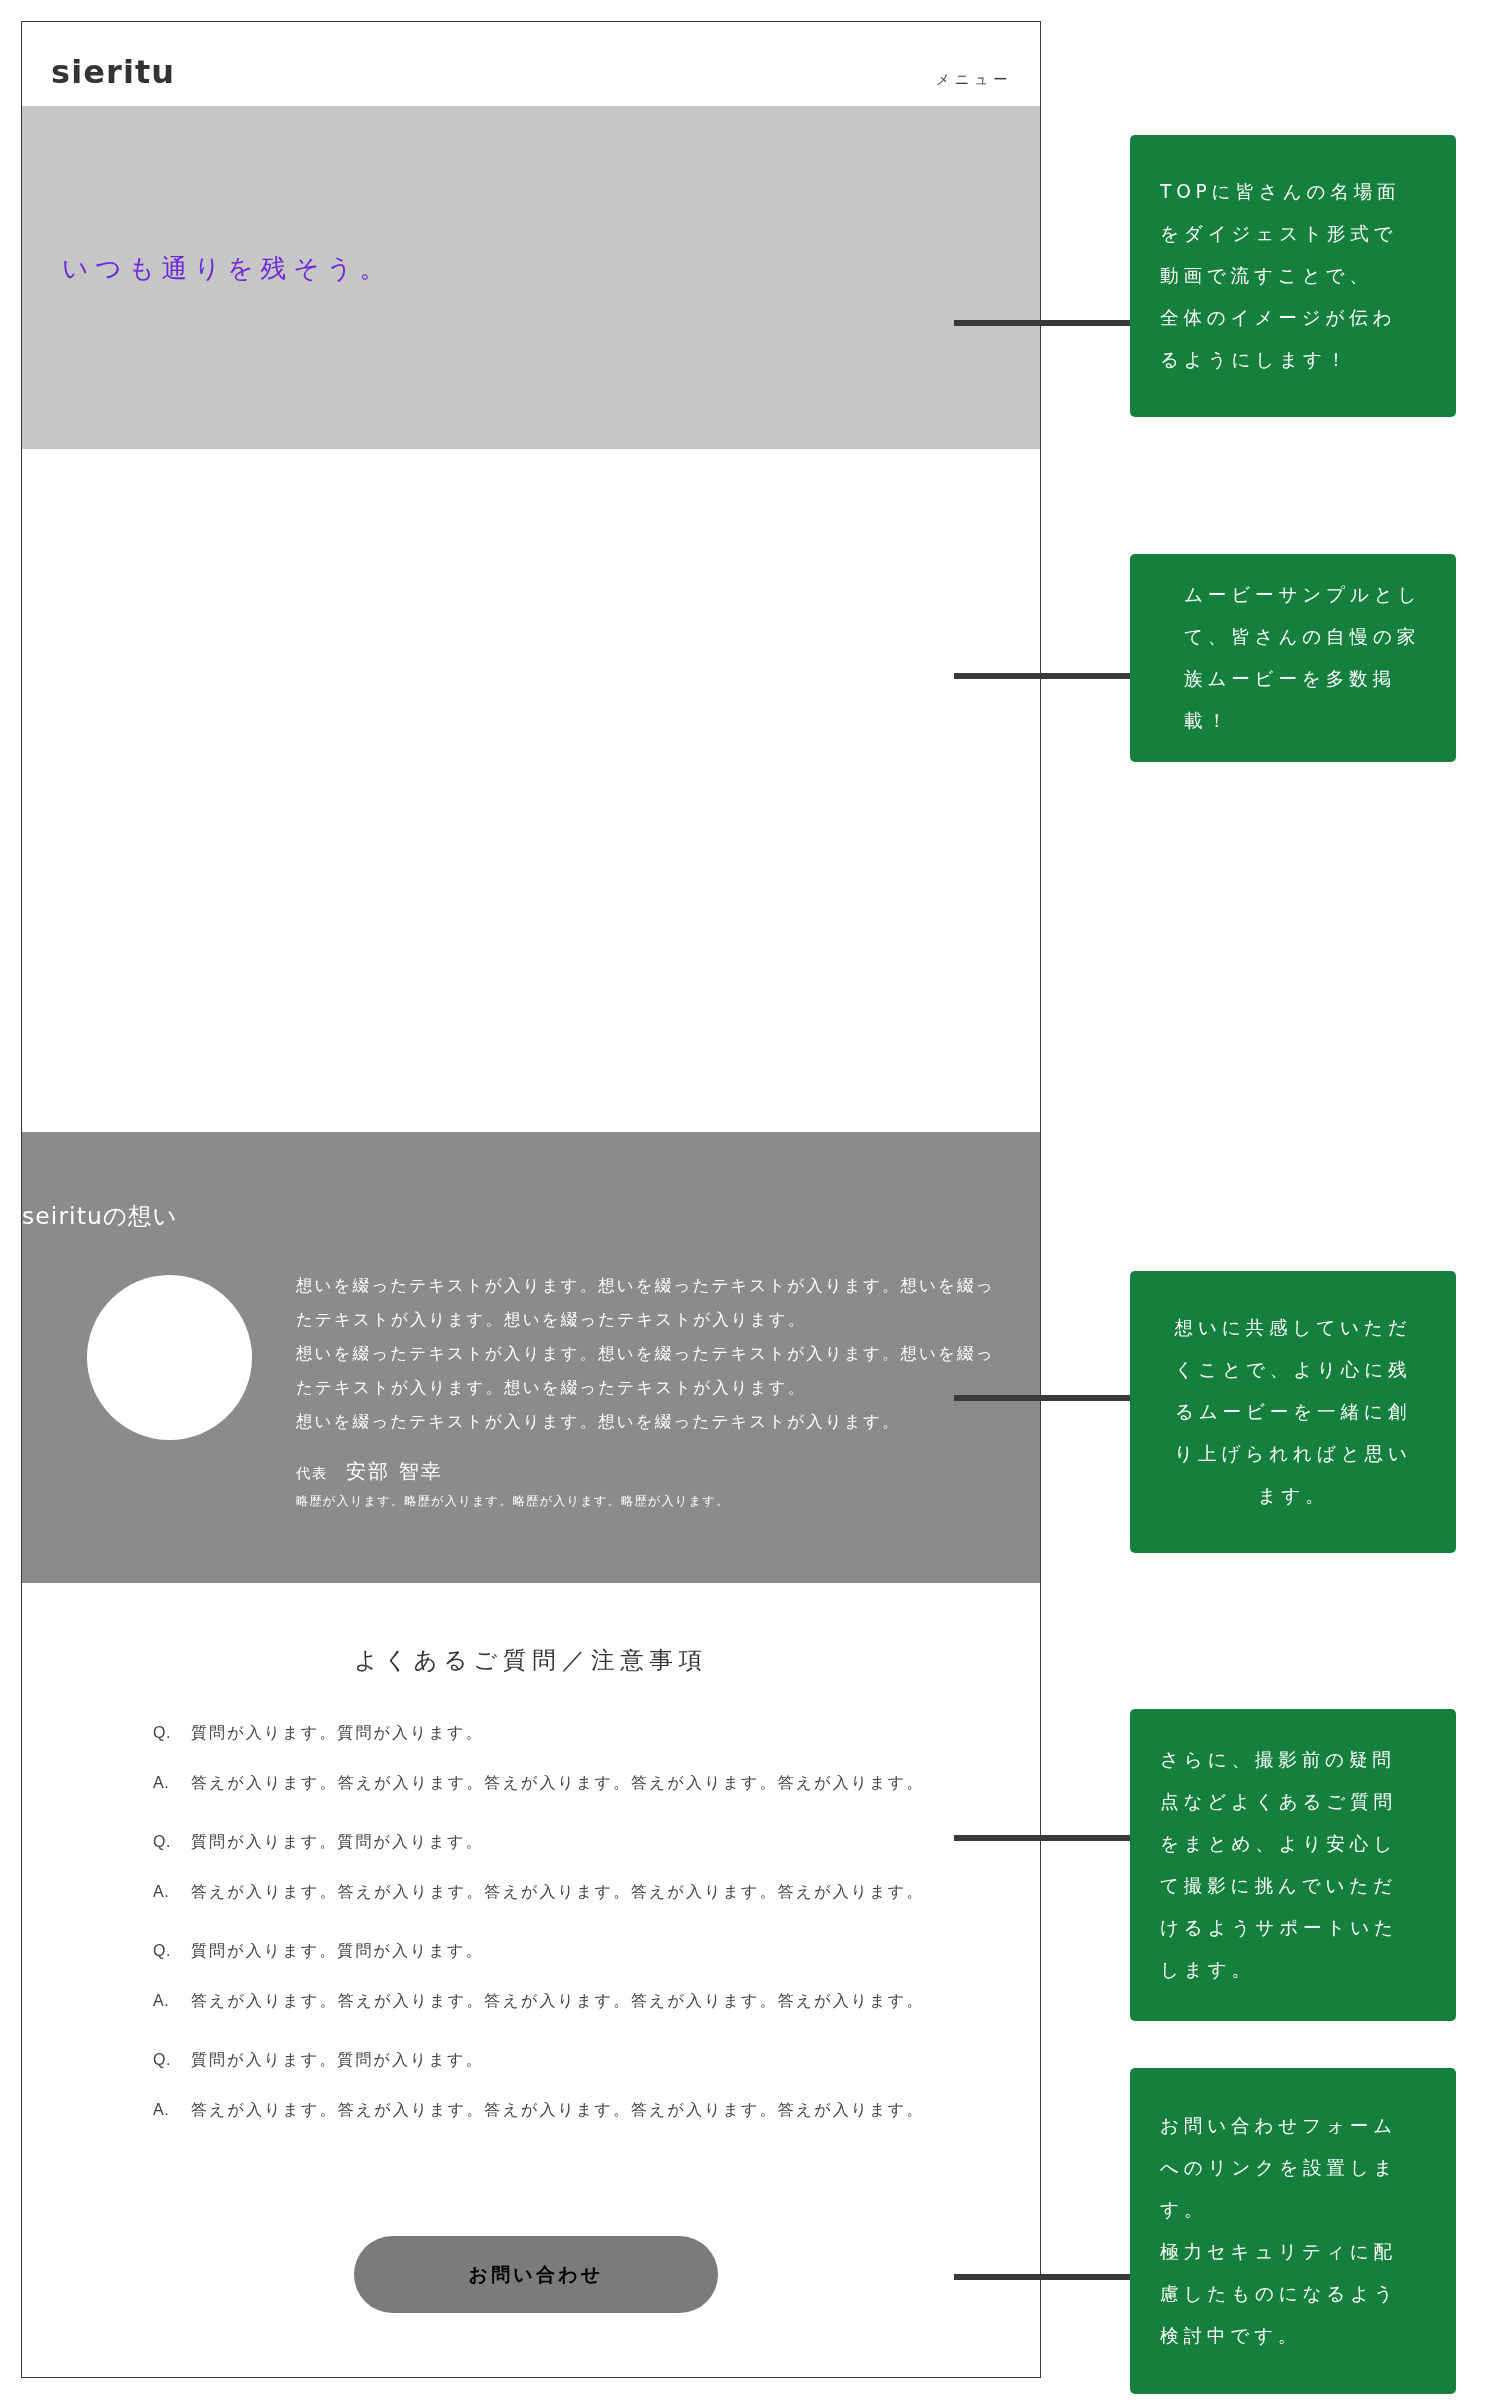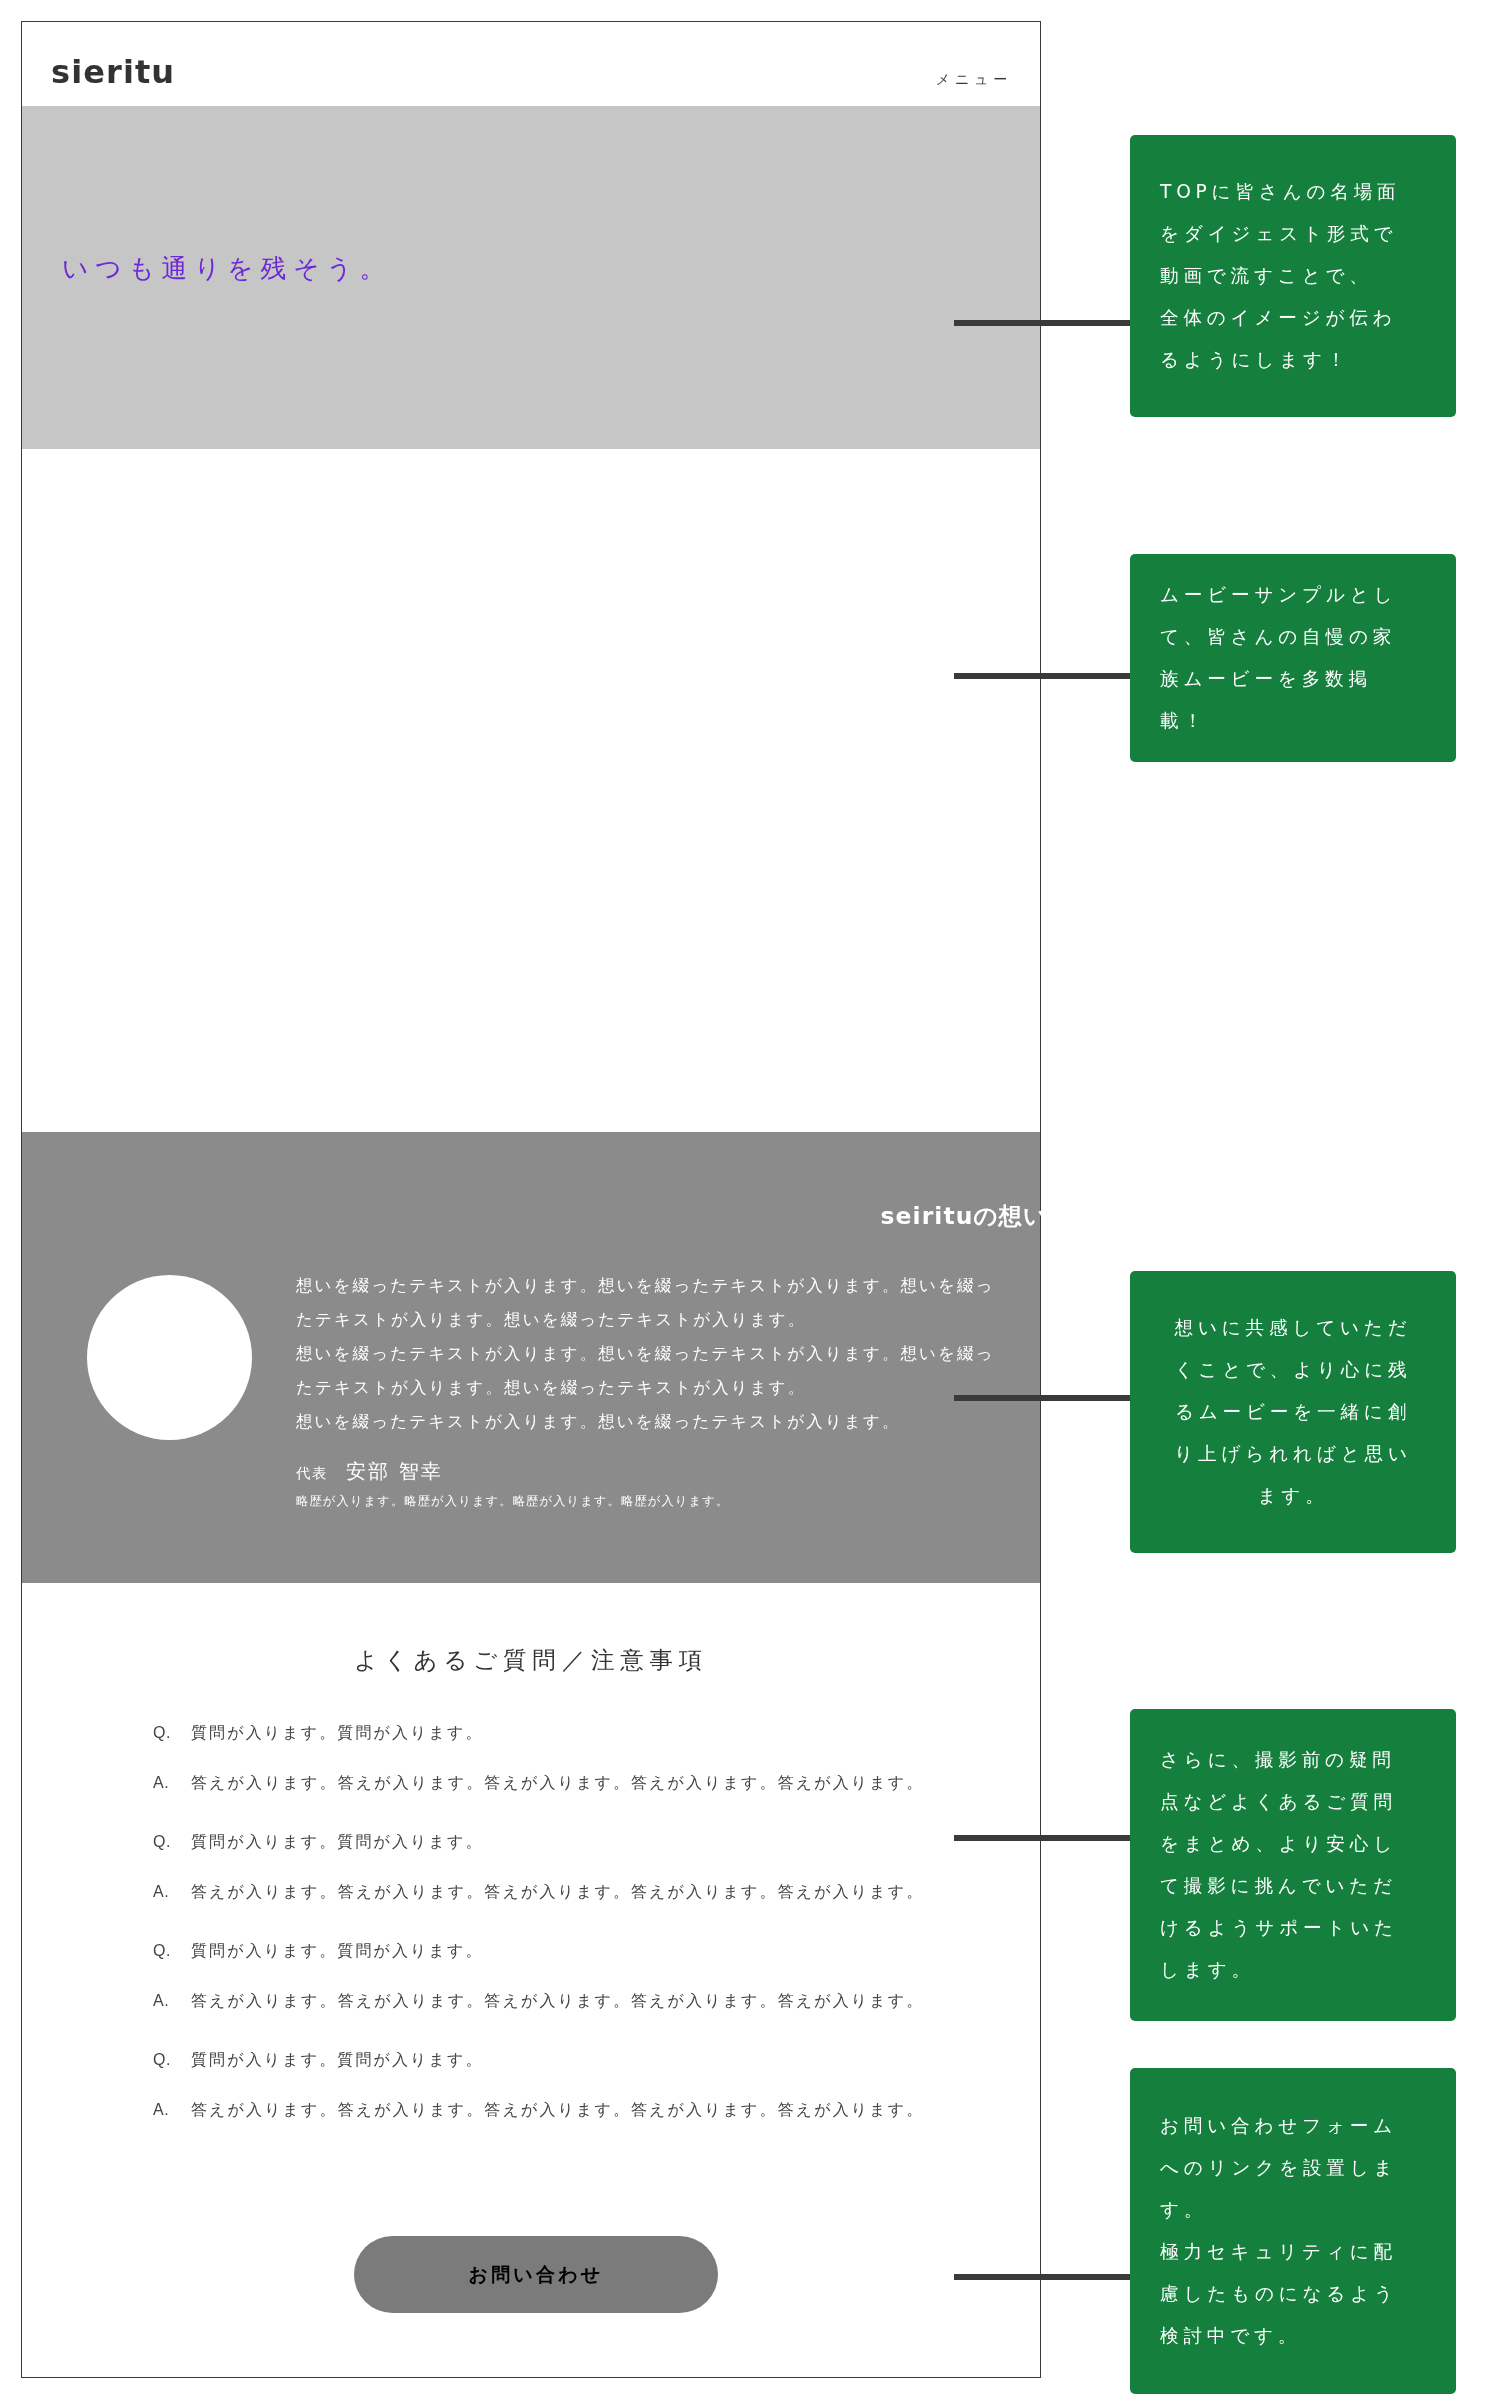--- a/index.html
+++ b/index.html
@@ -30,22 +30,22 @@
   .play { position:absolute; left:50%; top:50%; transform:translate(-42%,-50%);
           width:0; height:0; border-left:30px solid #9b9b9b;
           border-top:16.5px solid transparent; border-bottom:16.5px solid transparent; }
   .more-btn { position:absolute; left:328px; top:533px; width:293px; height:59px;
               background:#fff; border:1.1px solid #8a8a8a; font-size:17px; font-weight:bold;
               letter-spacing:2.7px; color:#333; display:flex; align-items:center; justify-content:center;
               font-family:inherit; cursor:pointer; }
 
   .philosophy { position:absolute; left:0; top:1110px; width:100%; height:451px;
                 background:#8b8b8b; color:#fff; }
-  .phil-title { position:absolute; left:8px; top:68px; width:100%; text-align:right;
-                font-size:23.4px; letter-spacing:1.1px; font-weight:bold; }
+  .phil-title { position:absolute; left:0; top:68px; width:100%; text-align:left;
+                font-size:23.4px; letter-spacing:1.1px; font-weight:normal; }
   .avatar { position:absolute; left:65px; top:143px; width:165px; height:165px;
             border-radius:50%; background:#fff; }
   .phil-body { position:absolute; left:274px; top:137px; font-size:16.5px; letter-spacing:2.1px;
                line-height:34px; white-space:pre-line; }
   .phil-rep { position:absolute; left:274px; top:326px; display:flex; align-items:baseline; }
   .rep-label { font-size:14.4px; letter-spacing:1.6px; }
   .rep-name { font-size:20px; letter-spacing:2.1px; margin-left:18px; }
   .phil-bio { position:absolute; left:274px; top:361px; font-size:12.3px; letter-spacing:1.1px; }
 
   .faq-title { position:absolute; left:0; top:1622px; width:100%; text-align:center;
@@ -64,21 +64,21 @@
                  font-family:inherit; cursor:pointer; }
 
   
   .connector { position:absolute; left:954px; width:176px; height:6.4px; background:#3a3a3a; z-index:5; }
   .c1 { top:320px; } .c2 { top:673px; } .c3 { top:1395px; } .c4 { top:1835px; } .c5 { top:2274px; }
 
   .note { position:absolute; left:1130px; width:326px; background:#15803d; border-radius:5px;
           color:#fff; display:flex; flex-direction:column; justify-content:center; z-index:6; }
   .note-text { padding:0 30px; font-size:18.6px; letter-spacing:4.8px; line-height:42px; white-space:pre-line; }
   .n1 { top:135px;  height:282px; }
-  .n2 { top:554px; height:208px; }
+  .n2 { top:554px; height:208px;padding-left:24px; }
   .n3 { top:1271px; height:282px;text-align:center; }
   .n4 { top:1709px; height:312px; }
   .n5 { top:2068px; height:326px; }
 </style>
 </head>
 <body>
 
 <div class="canvas">
 
   <div class="page">

